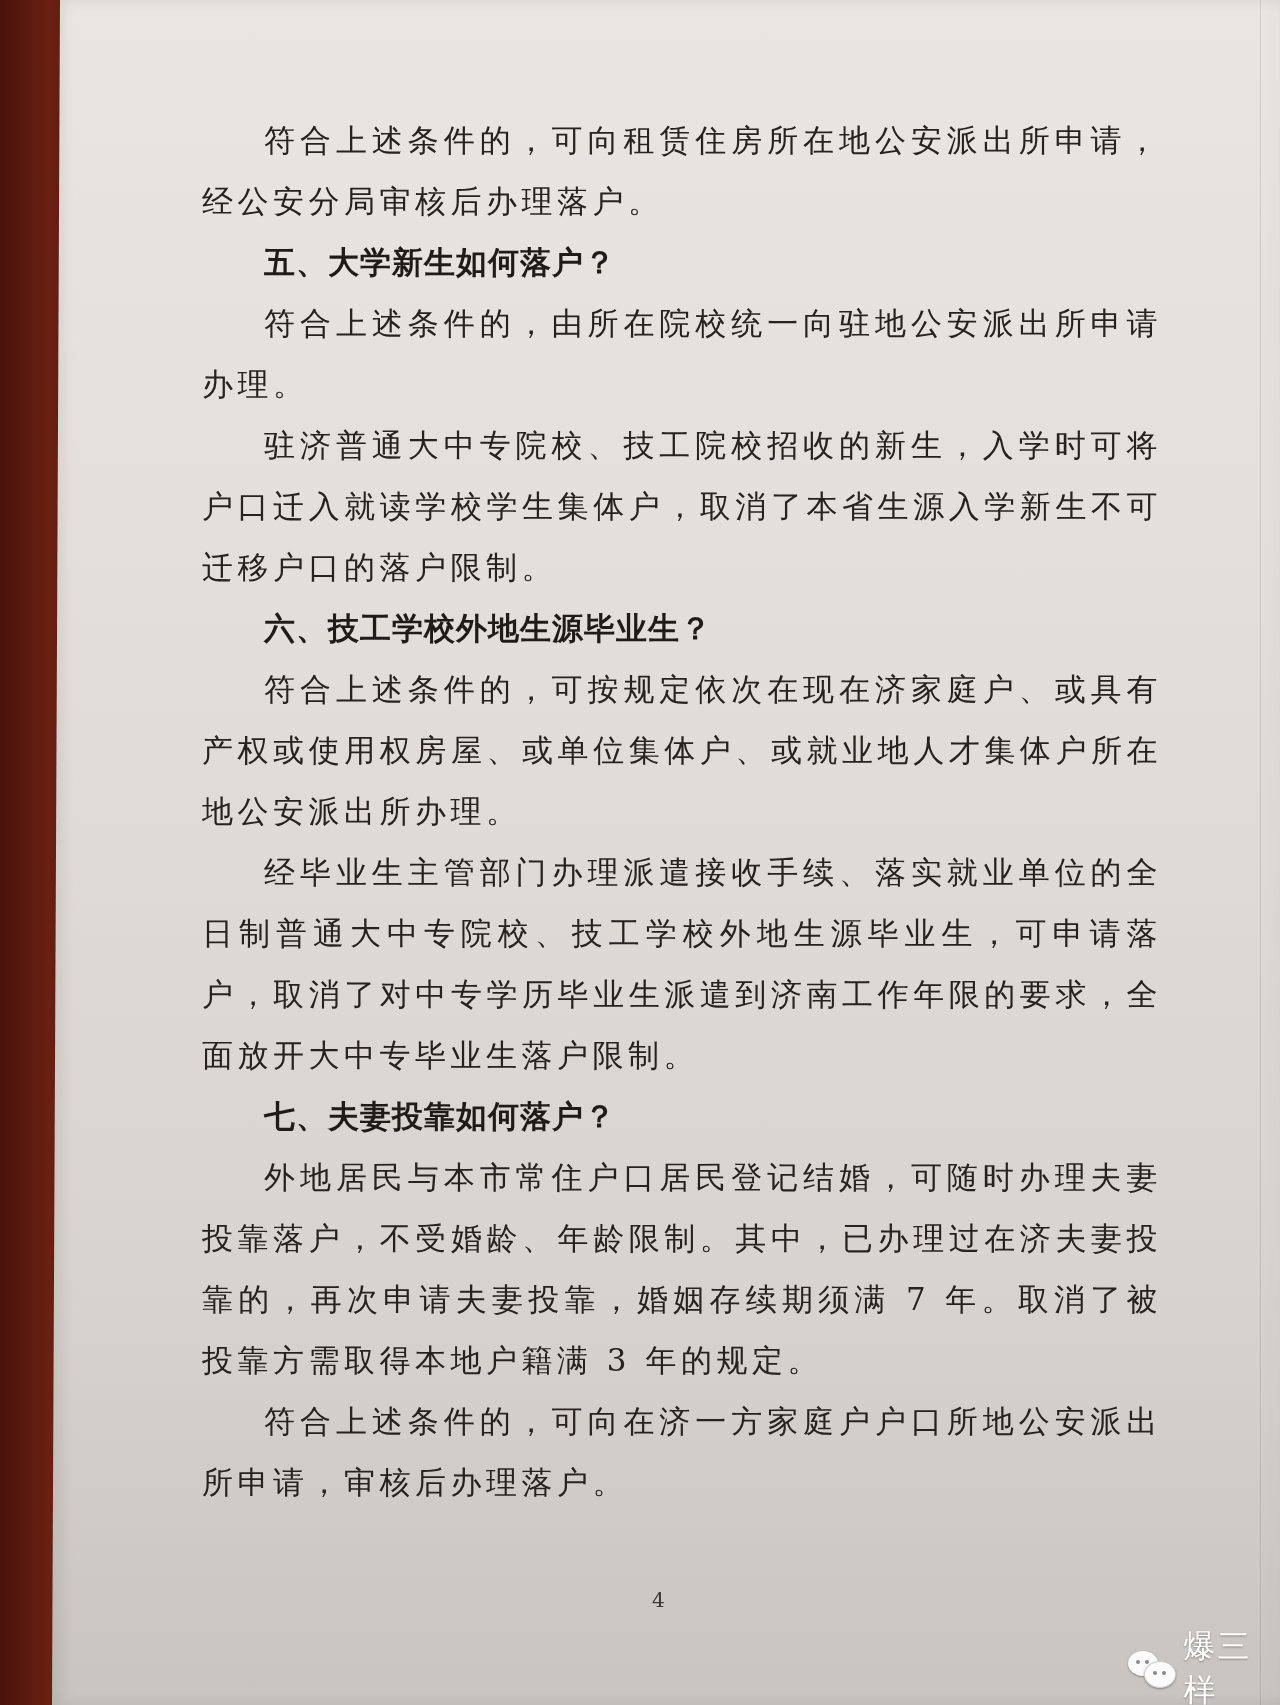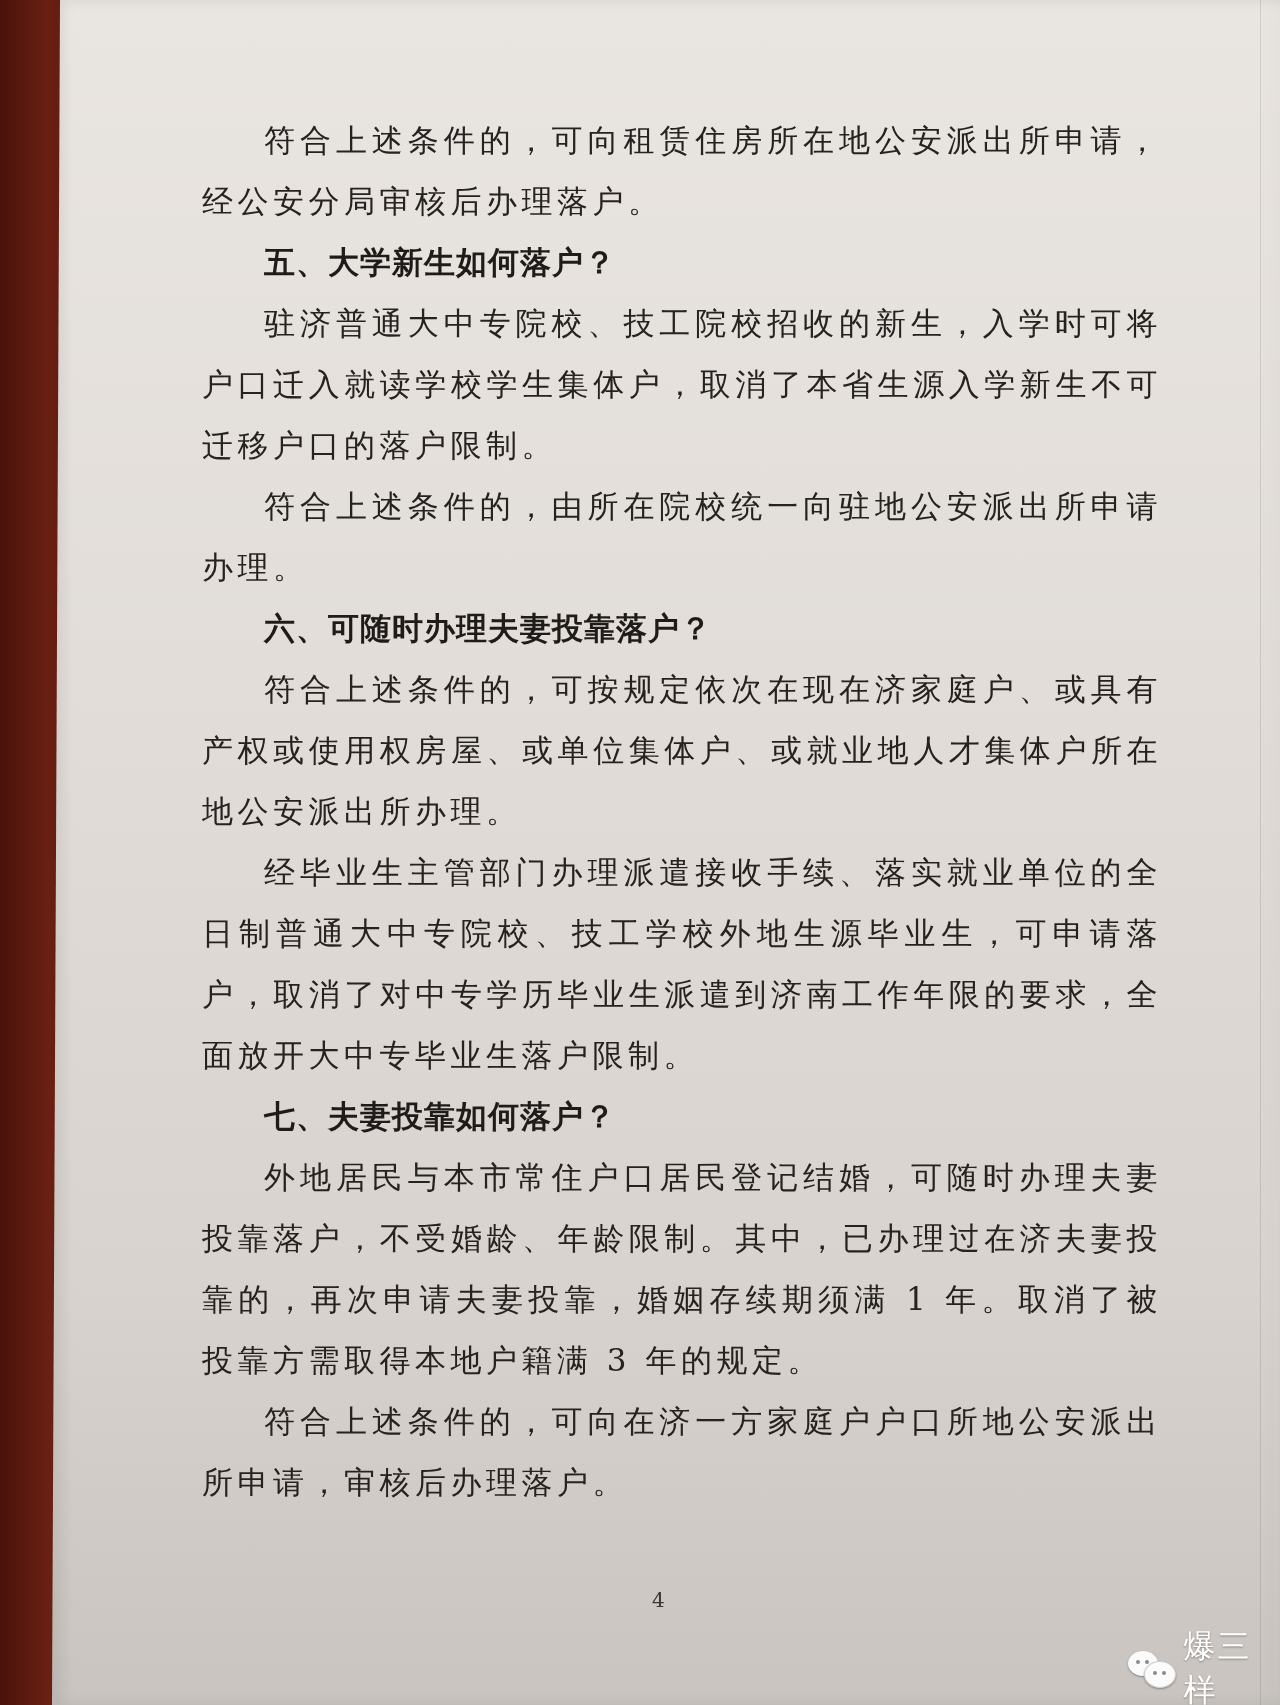--- a/index.html
+++ b/index.html
@@ -66,27 +66,27 @@
 <body>
 
 <div class="desk"></div>
 
 <div class="page">
   <div class="page-shadow-right"></div>
 
   <div class="content">
     <p class="para">符合上述条件的，可向租赁住房所在地公安派出所申请，经公安分局审核后办理落户。</p>
     <p class="heading">五、大学新生如何落户？</p>
+    <p class="para">符合上述条件的，由所在院校统一向驻地公安派出所申请办理。</p>
     <p class="para">驻济普通大中专院校、技工院校招收的新生，入学时可将户口迁入就读学校学生集体户，取消了本省生源入学新生不可迁移户口的落户限制。</p>
-    <p class="para">符合上述条件的，由所在院校统一向驻地公安派出所申请办理。</p>
-    <p class="heading">六、可随时办理夫妻投靠落户？</p>
+    <p class="heading">六、技工学校外地生源毕业生？</p>
     <p class="para">符合上述条件的，可按规定依次在现在济家庭户、或具有产权或使用权房屋、或单位集体户、或就业地人才集体户所在地公安派出所办理。</p>
     <p class="para">经毕业生主管部门办理派遣接收手续、落实就业单位的全日制普通大中专院校、技工学校外地生源毕业生，可申请落户，取消了对中专学历毕业生派遣到济南工作年限的要求，全面放开大中专毕业生落户限制。</p>
     <p class="heading">七、夫妻投靠如何落户？</p>
-    <p class="para">外地居民与本市常住户口居民登记结婚，可随时办理夫妻投靠落户，不受婚龄、年龄限制。其中，已办理过在济夫妻投靠的，再次申请夫妻投靠，婚姻存续期须满 1 年。取消了被投靠方需取得本地户籍满 3 年的规定。</p>
+    <p class="para">外地居民与本市常住户口居民登记结婚，可随时办理夫妻投靠落户，不受婚龄、年龄限制。其中，已办理过在济夫妻投靠的，再次申请夫妻投靠，婚姻存续期须满 7 年。取消了被投靠方需取得本地户籍满 3 年的规定。</p>
     <p class="para">符合上述条件的，可向在济一方家庭户户口所地公安派出所申请，审核后办理落户。</p>
   </div>
 
   <div class="page-number">4</div>
 </div>
 
 <div class="watermark">
   <span class="wechat-icon">
     <span class="bubble b1">
         <span class="eye" style="left:8px;top:9px"></span>

